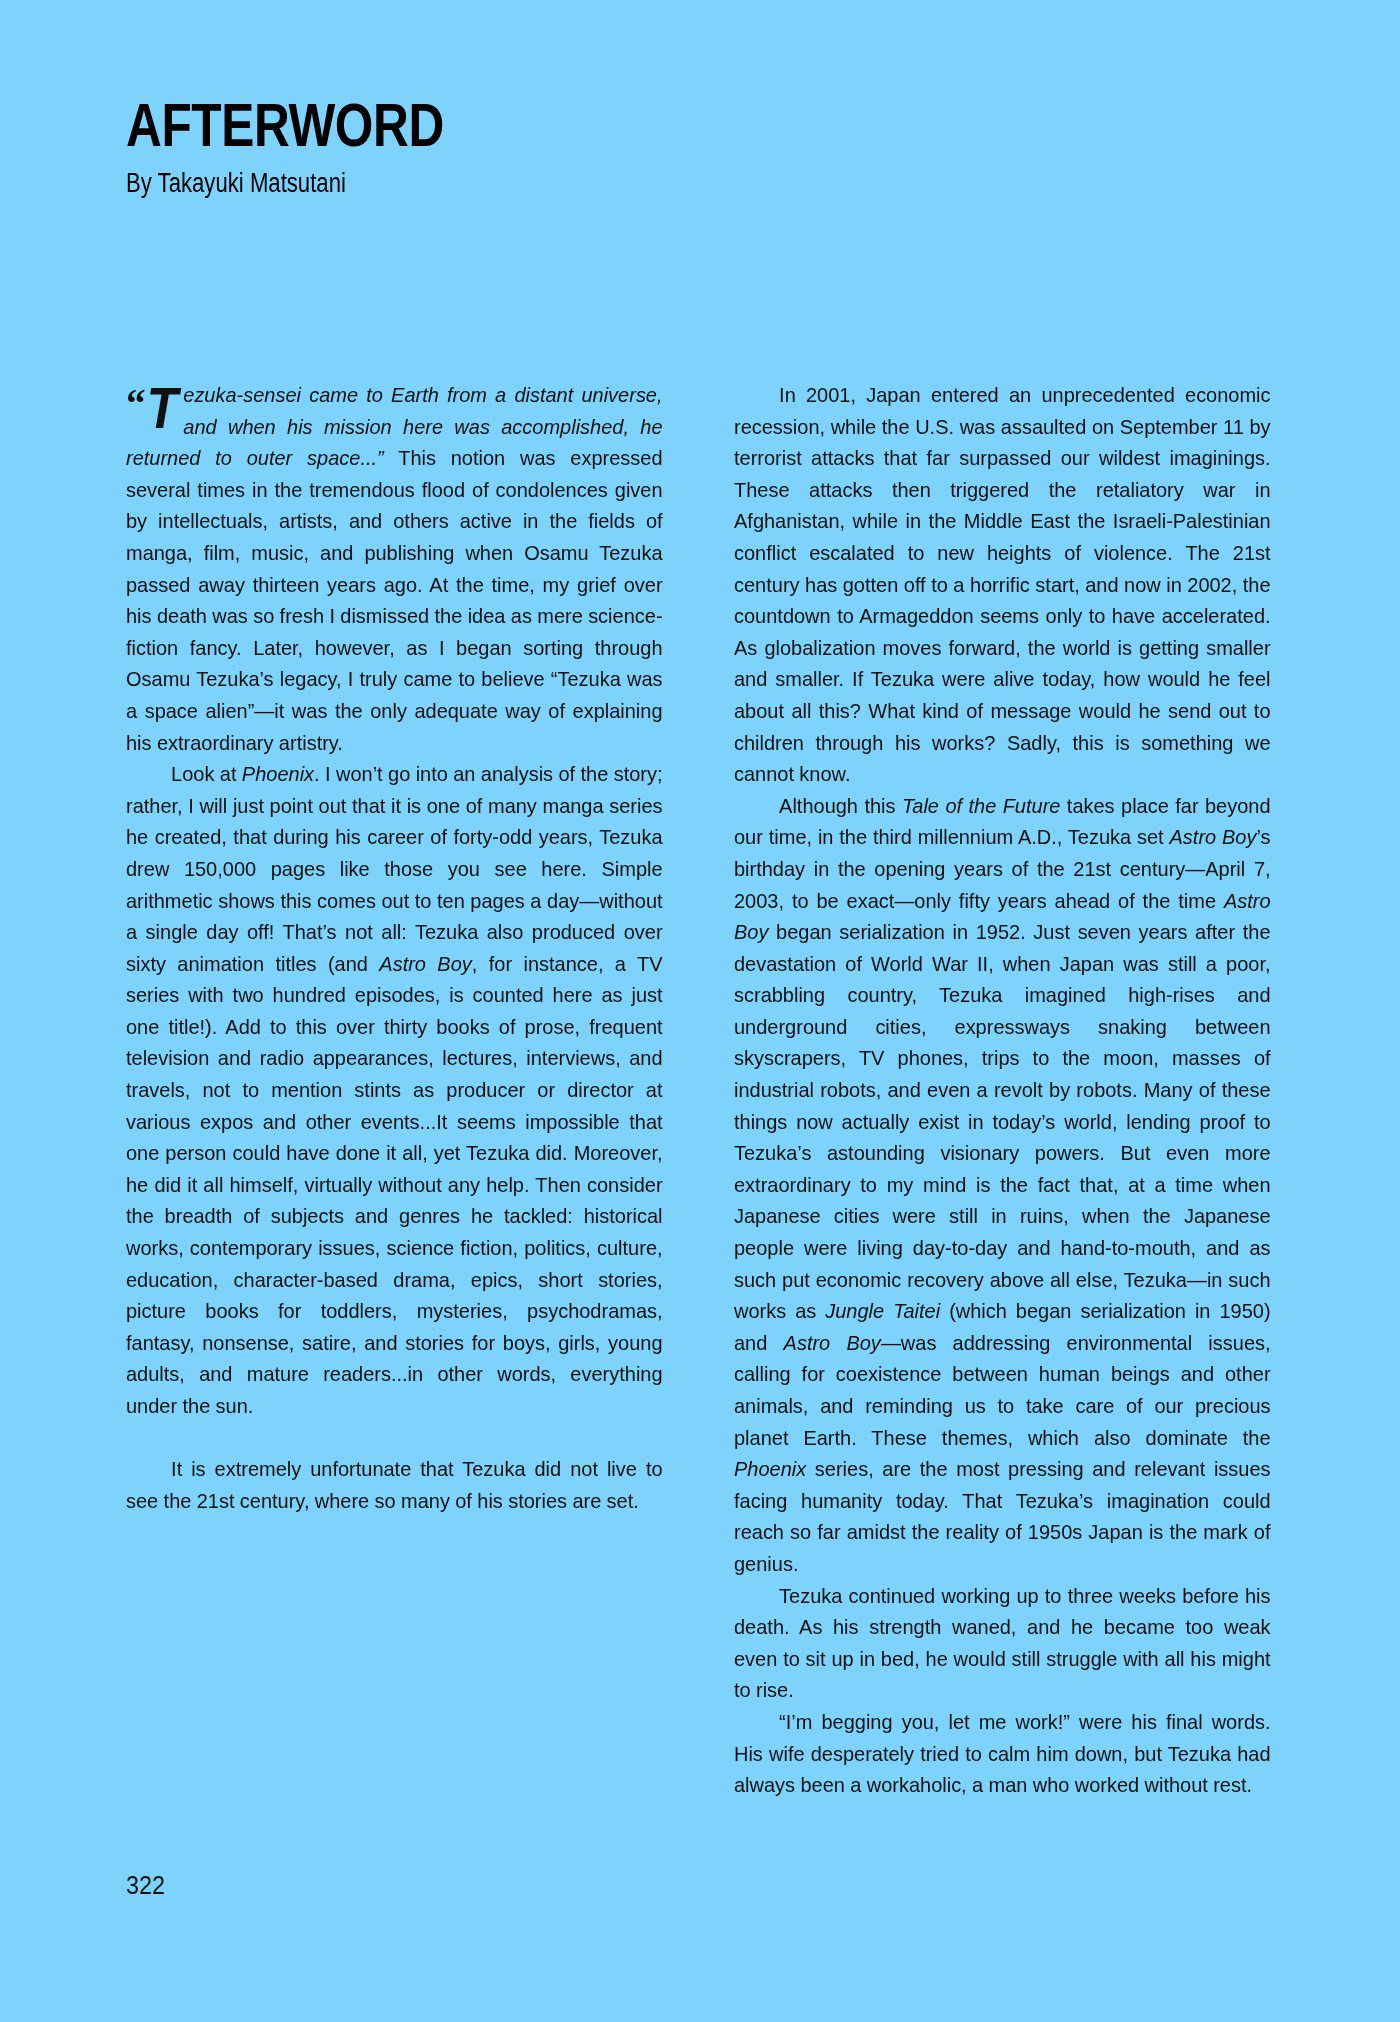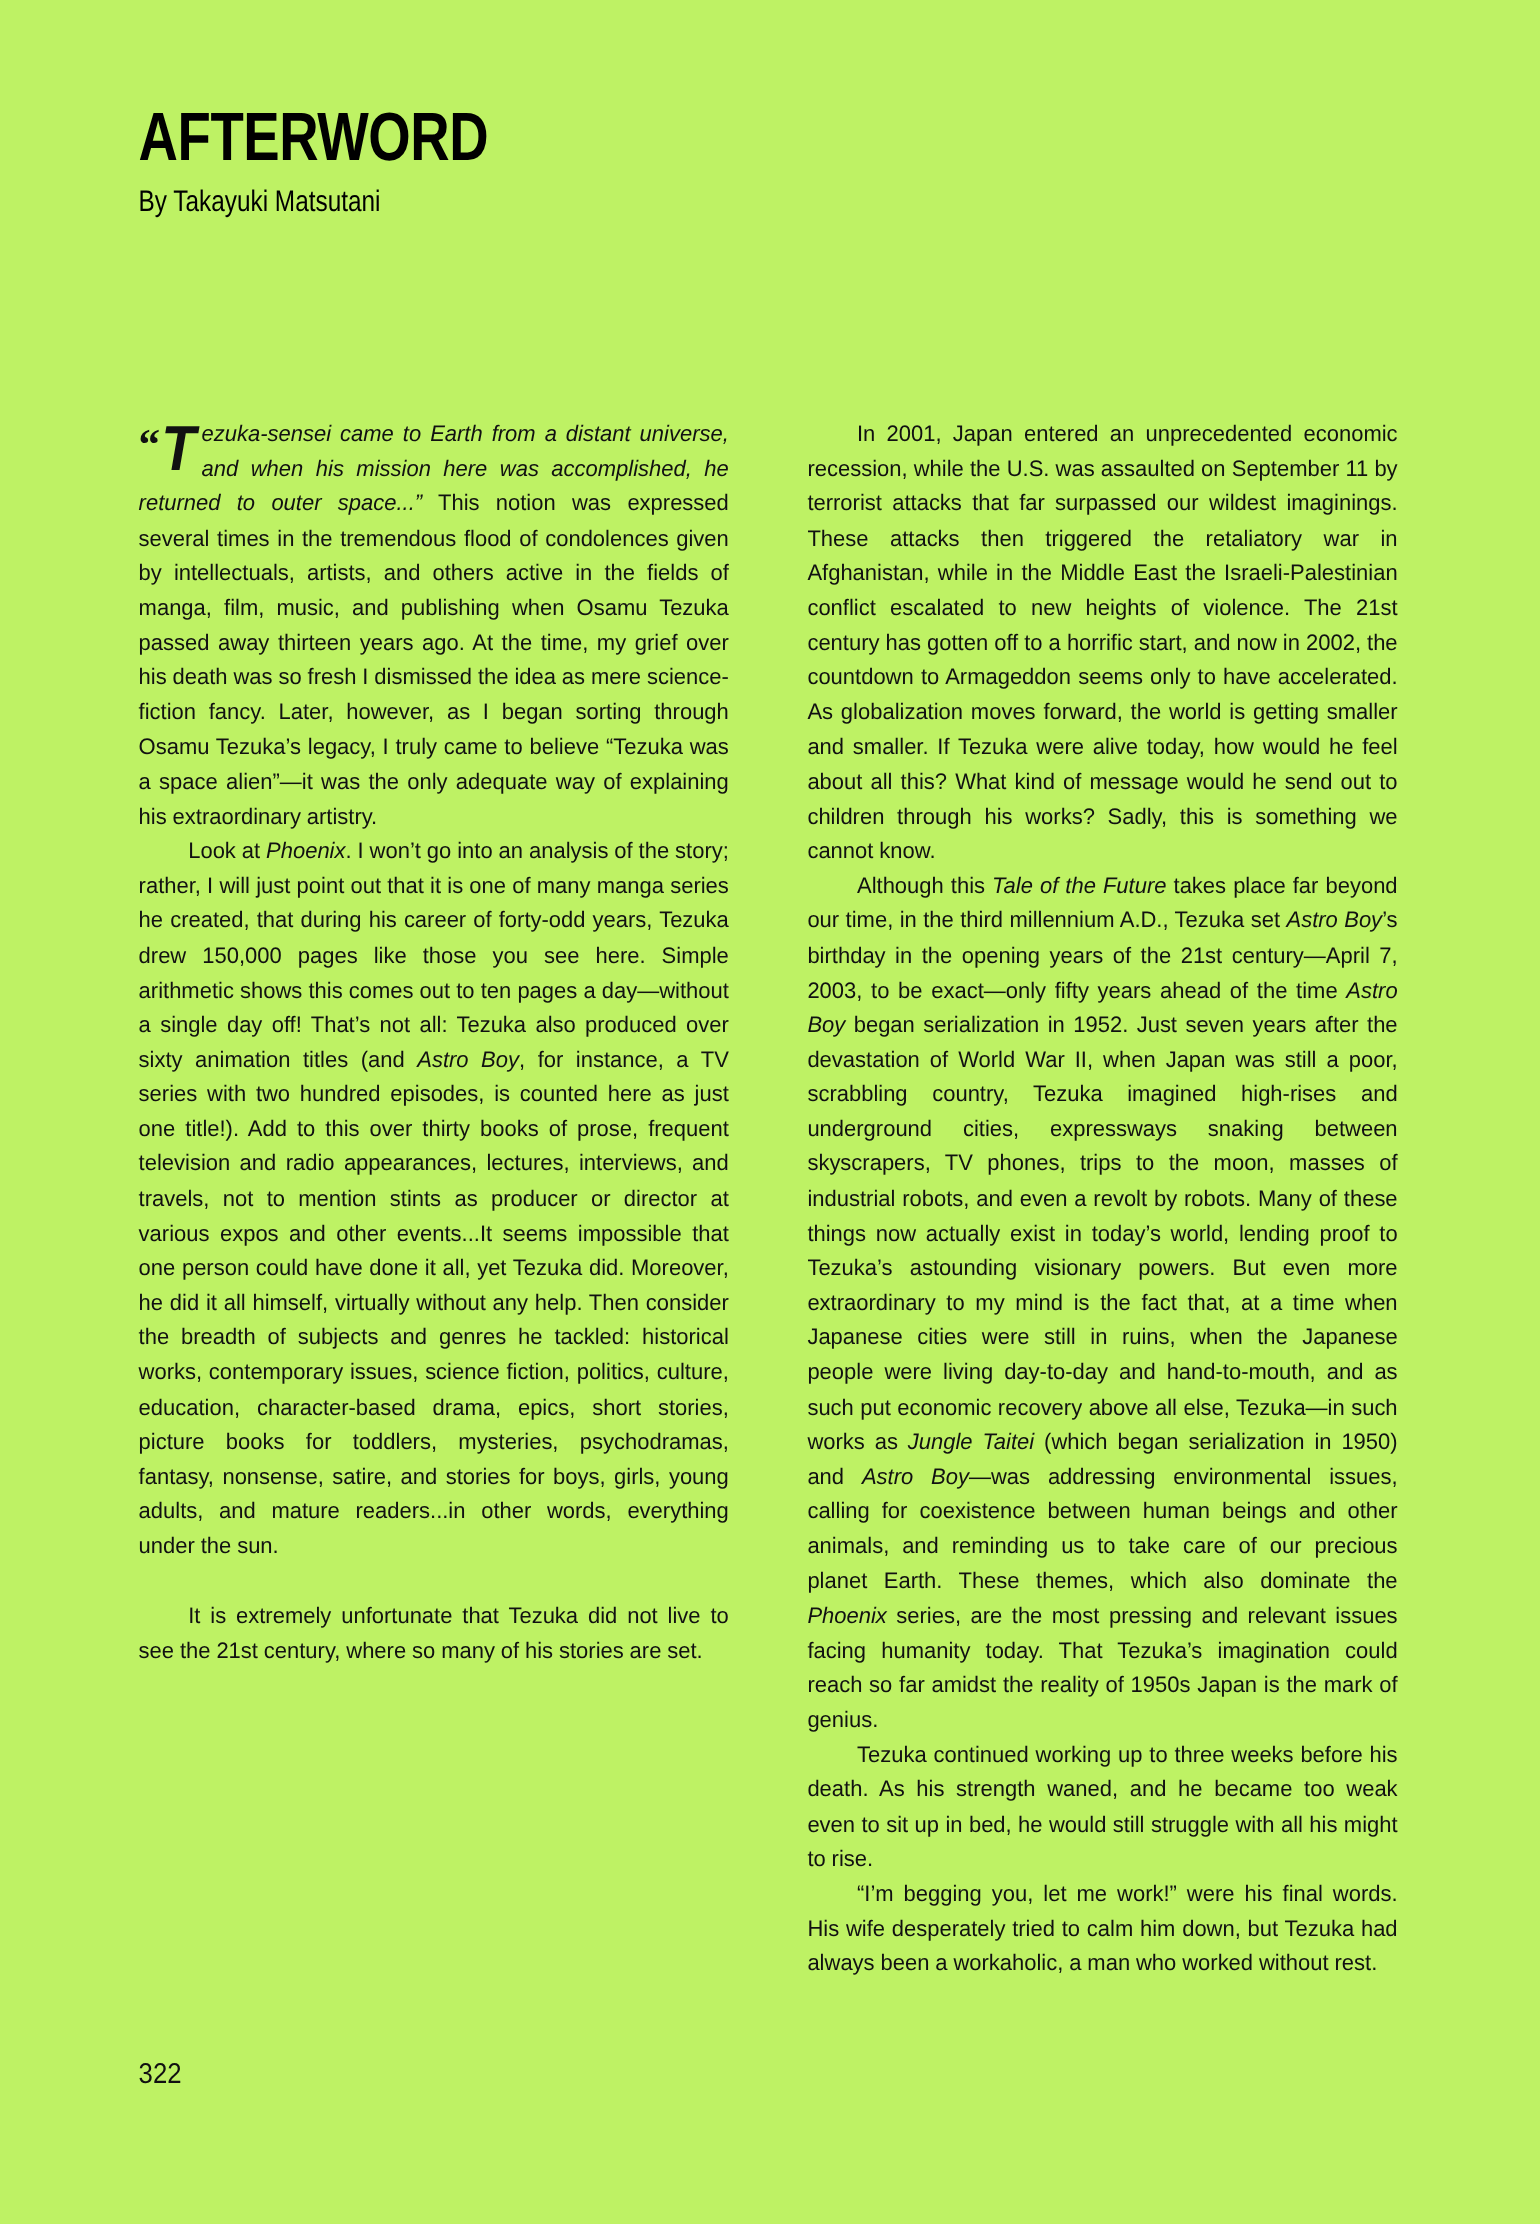--- a/index.html
+++ b/index.html
@@ -11,21 +11,21 @@
     height: 2022px;
     background: #ffffff;
     font-family: "Liberation Sans", sans-serif;
     color: #000000;
     overflow: hidden;
   }
   .page {
     position: relative;
     width: 1400px;
     height: 2022px;
-    background: #bef264;
+    background: #7dd3fc;
     box-sizing: border-box;
   }
 
   
   .masthead {
     position: absolute;
     left: 126px;
     top: 96px;
     width: 520px;
   }

